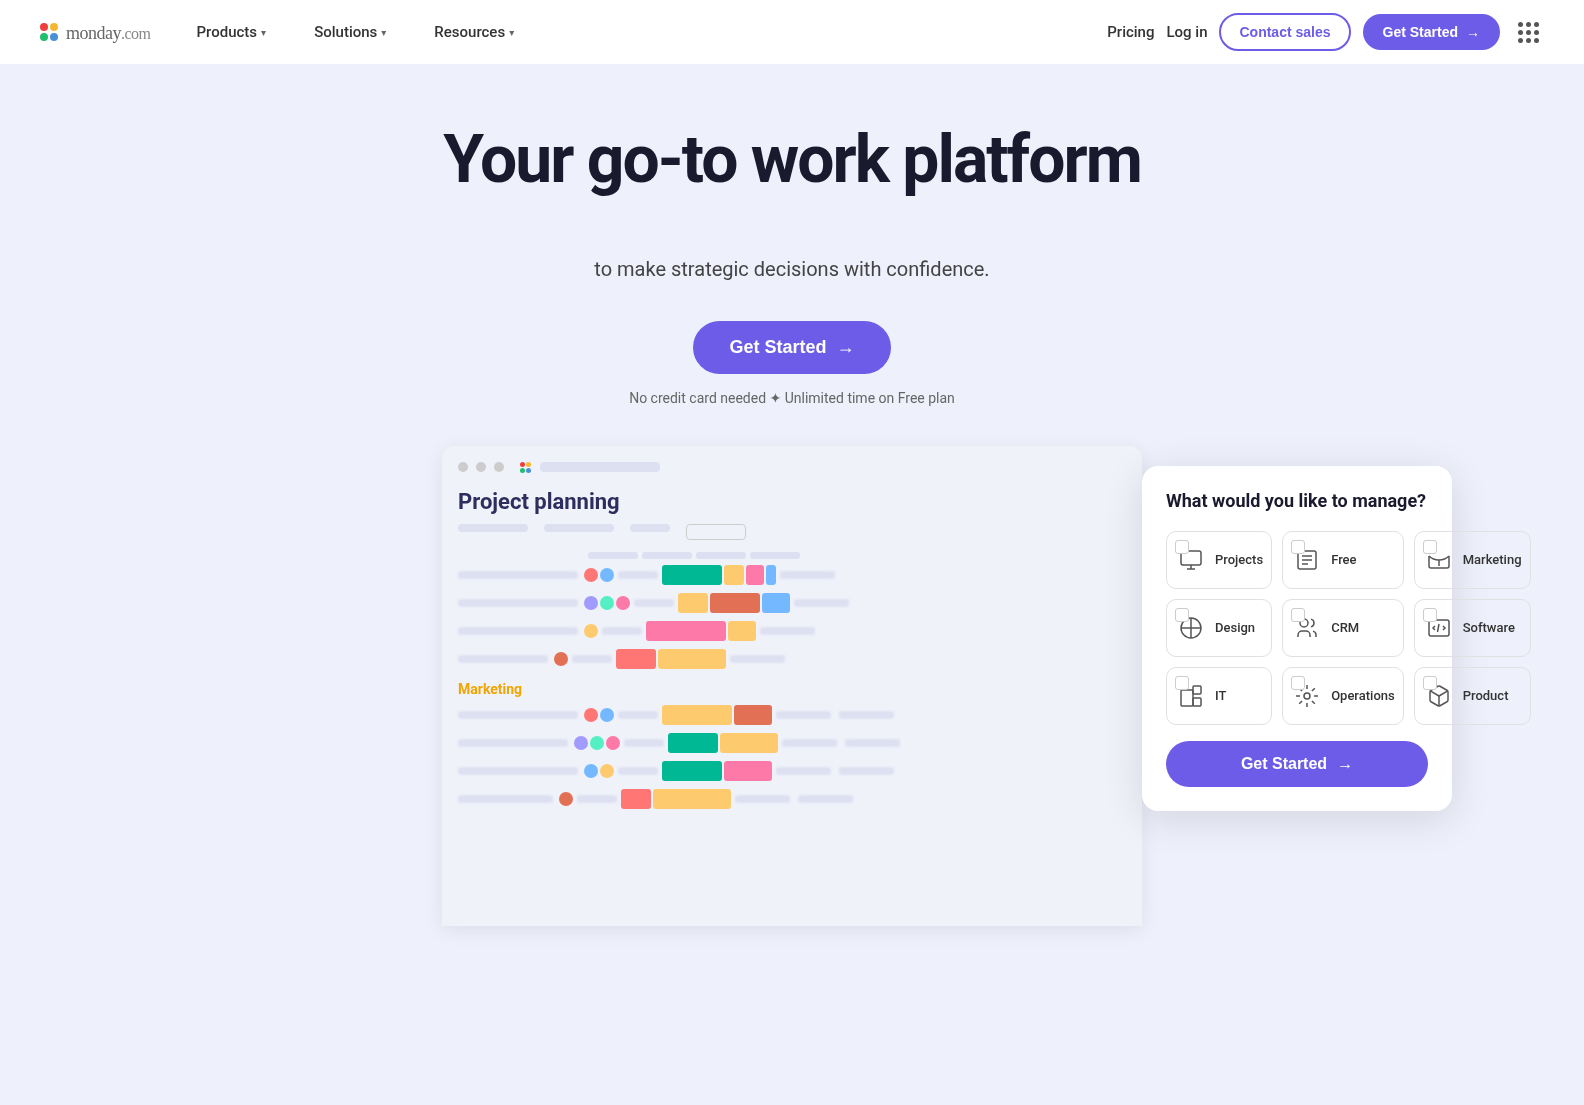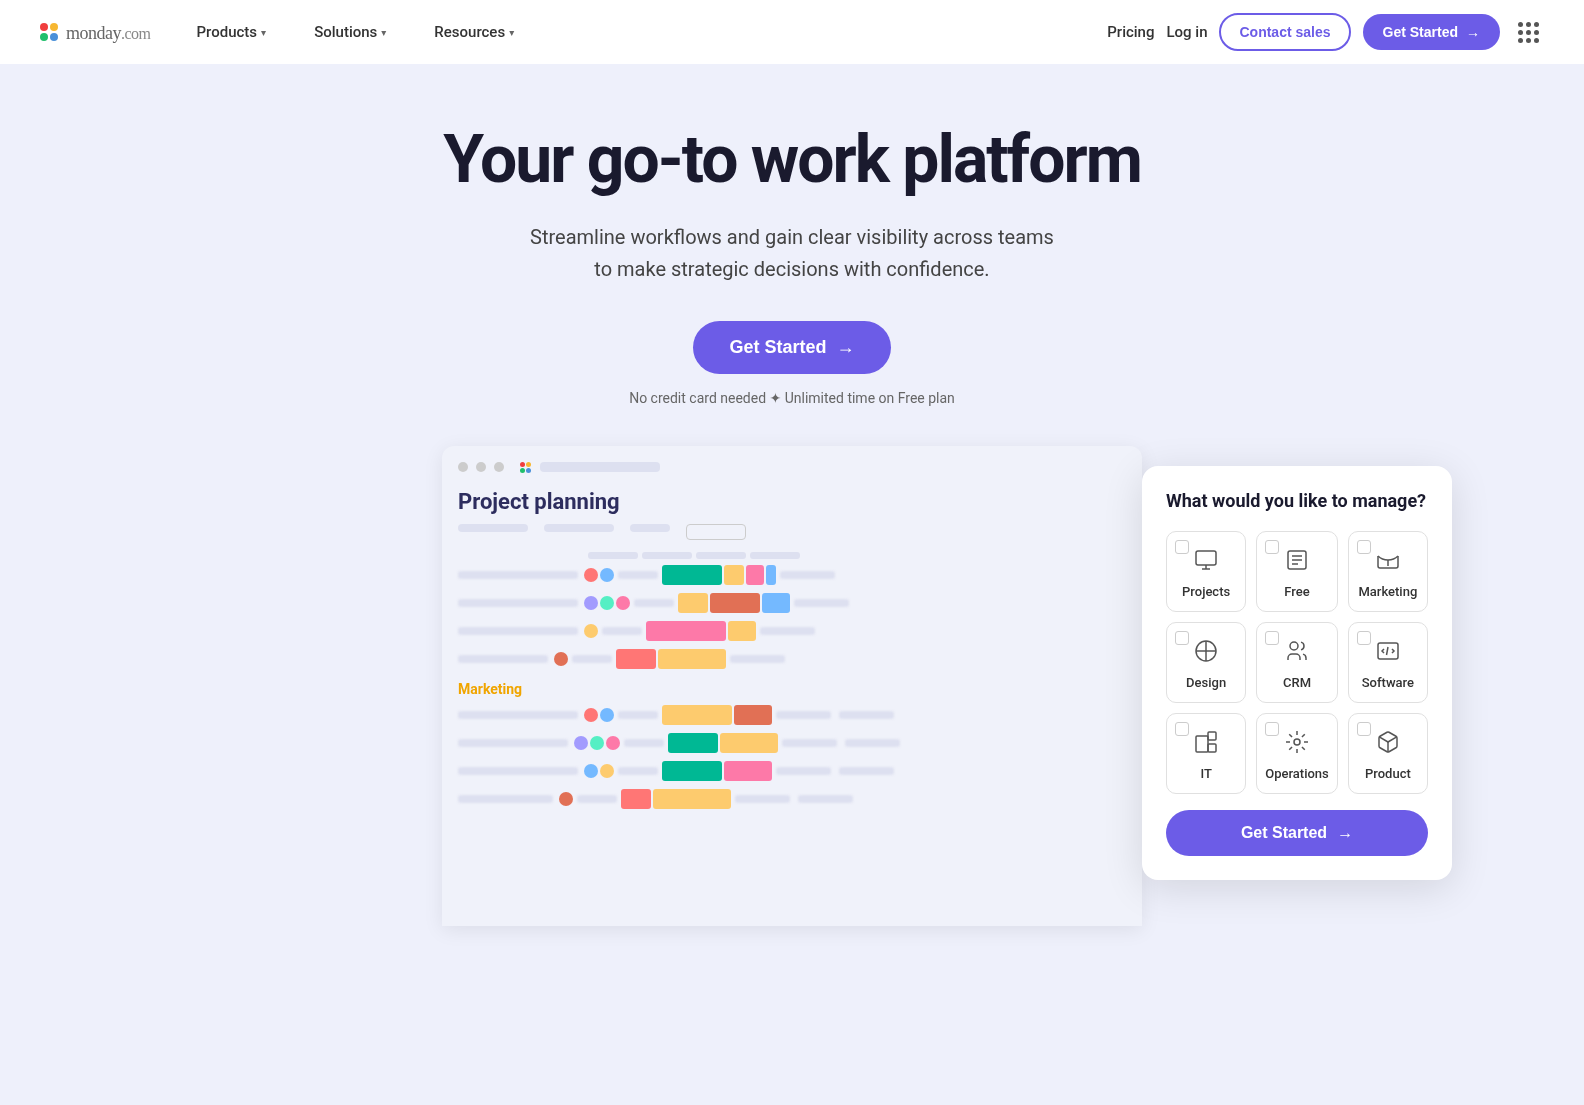--- a/index.html
+++ b/index.html
@@ -333,21 +333,20 @@
       display: grid;
       grid-template-columns: repeat(3, 1fr);
       gap: 10px;
       margin-bottom: 16px;
     }
     .modal-item {
       border: 1.5px solid #e0e0e0;
       border-radius: 10px;
       padding: 12px 8px;
       display: flex;
-      flex-direction: column;
       align-items: center;
       gap: 8px;
       cursor: pointer;
       position: relative;
     }
     .modal-checkbox {
       position: absolute;
       top: 8px;
       left: 8px;
       width: 14px;
@@ -444,21 +443,21 @@
           <div class="grid-dot"></div>
       </div>
     </div>
   </div>
 </nav>
 
 <section class="hero">
   <div class="hero-content">
     <h1 class="hero-title">Your go-to work platform</h1>
     <p class="hero-subtitle">
-      <span>Streamline workflows and gain clear visibility across teams</span><br>
+      <br>
       <span>to make strategic decisions with confidence.</span>
     </p>
     <button class="btn-get-started-hero">
       <span>Get Started</span>
       <span>→</span>
     </button>
     <p class="hero-note">
       <span>No credit card needed  ✦  Unlimited time on Free plan</span>
     </p>
   </div>

